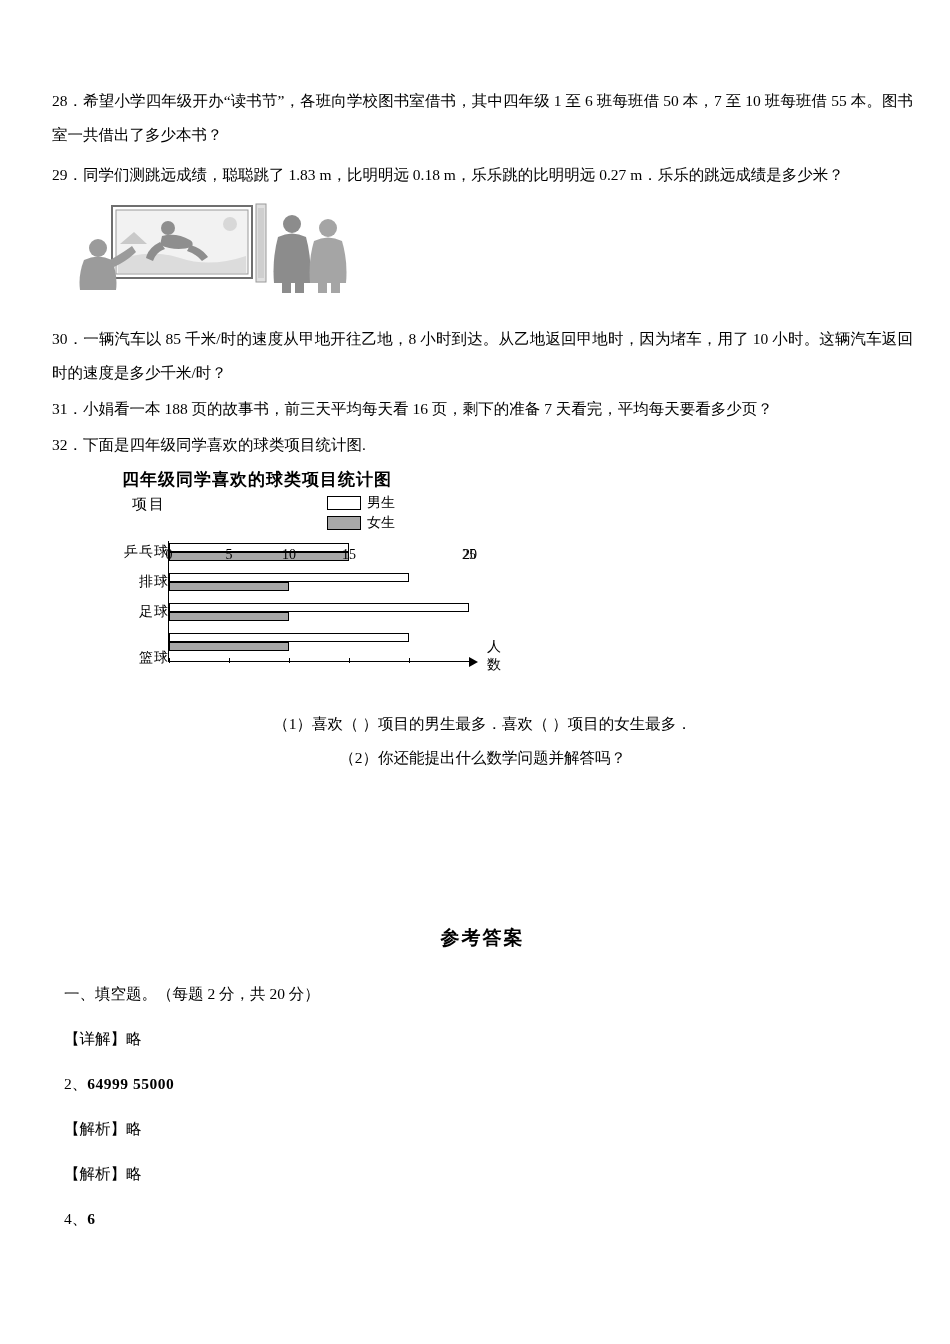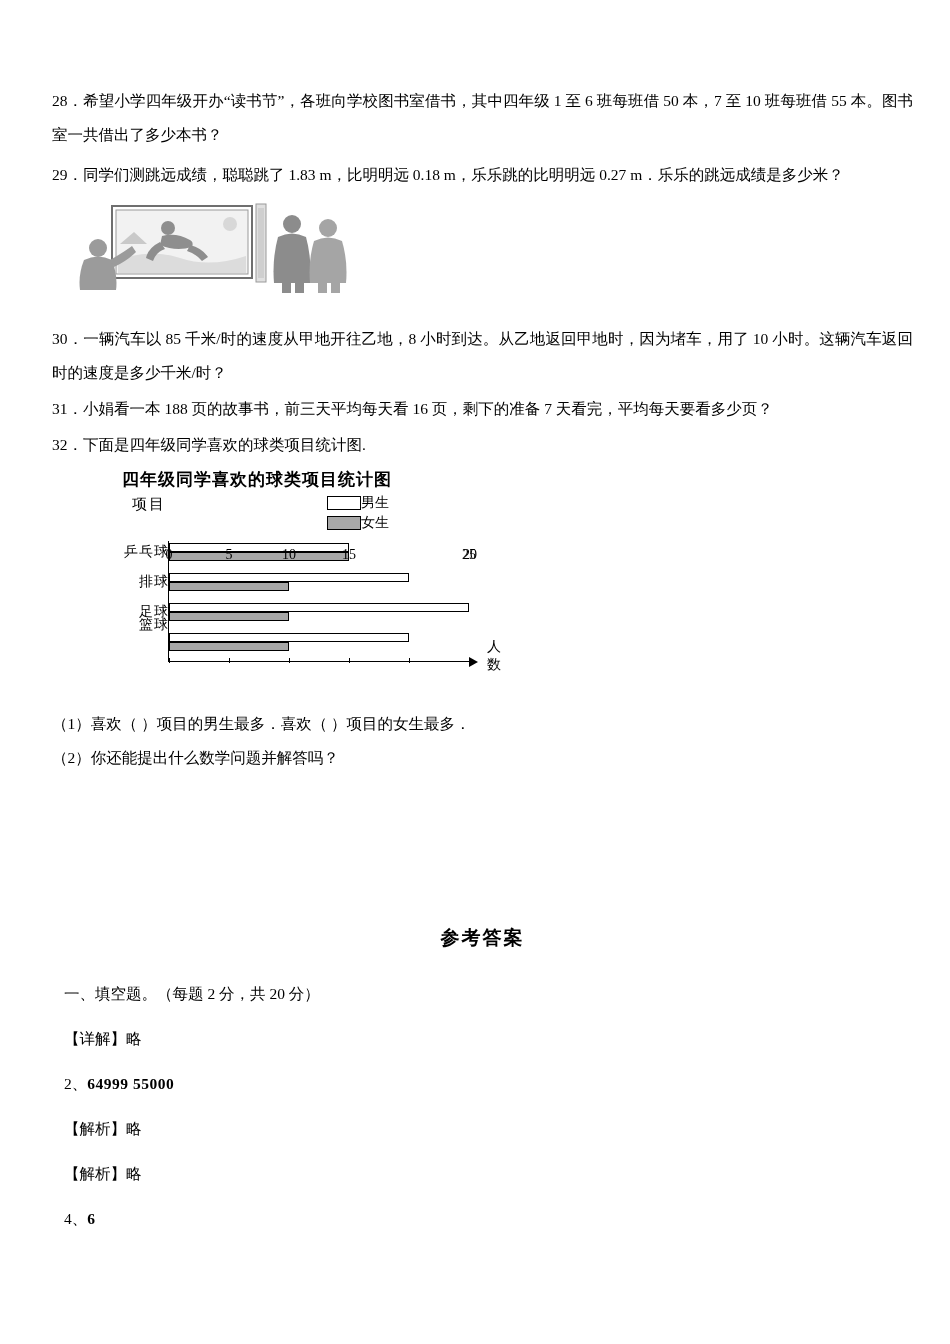--- a/index.html
+++ b/index.html
@@ -68,21 +68,21 @@
     font-size: 15px;
     letter-spacing: 2px;
   }
   .legend {
     position: absolute;
     left: 255px;
     top: 0px;
     font-size: 14px;
     line-height: 20px;
   }
-  .legend-row { display: flex; align-items: center; }
+  .legend-row { display: flex; align-items: center; gap: 6px; }
   .swatch {
     display: inline-block;
     width: 34px;
     height: 14px;
     border: 1px solid #000;
     box-sizing: border-box;
   }
   .swatch.male { background: #ffffff; }
   .swatch.female { background: #a8a8a8; }
 
@@ -138,20 +138,21 @@
     bottom: -13px;
     font-size: 14px;
     letter-spacing: 1px;
     font-family: Liberation Mono, monospace;
   }
 
   .subq {
     font-size: 15.5px;
     line-height: 34px;
     margin: 0;
+    text-align: center;
   }
 
   .gap-big { height: 150px; }
 
   .answers-title {
     text-align: center;
     font-size: 19px;
     font-weight: bold;
     letter-spacing: 2px;
     margin: 0 0 26px 0;
@@ -246,21 +247,21 @@
           <div class="bar female" style="left:0; top:11px; width:180px;"></div>
 
           <span class="cat-label" style="top:32px;text-align:right;">排球</span>
           <div class="bar male" style="left:0; top:32px; width:240px;"></div>
           <div class="bar female" style="left:0; top:41px; width:120px;"></div>
 
           <span class="cat-label" style="top:62px;">足球</span>
           <div class="bar male" style="left:0; top:62px; width:300px;"></div>
           <div class="bar female" style="left:0; top:71px; width:120px;"></div>
 
-          <span class="cat-label" style="top:75px;">篮球</span>
+          <span class="cat-label" style="top:108px;">篮球</span>
           <div class="bar male" style="left:0; top:92px; width:240px;"></div>
           <div class="bar female" style="left:0; top:101px; width:120px;"></div>
 
           <div class="tick" style="left:0px;"></div>
           <div class="tick" style="left:60px;"></div>
           <div class="tick" style="left:120px;"></div>
           <div class="tick" style="left:180px;"></div>
           <div class="tick" style="left:240px;"></div>
           <div class="tick" style="left:300px;"></div>
 

